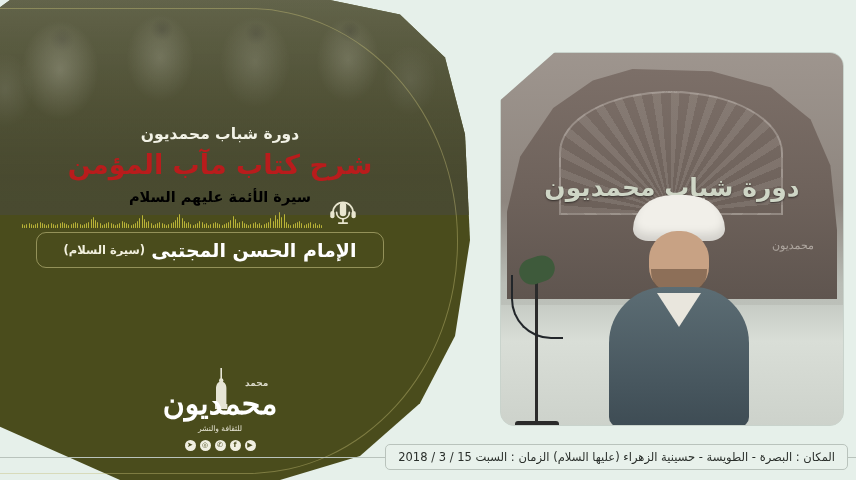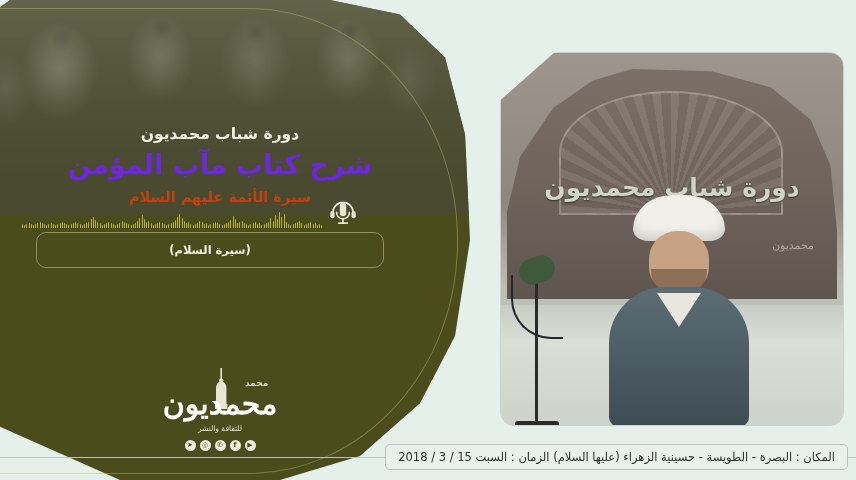--- a/index.html
+++ b/index.html
@@ -107,30 +107,30 @@
     font-weight: 700;
     letter-spacing: .2px;
     color: #f2f2e6;
   }
   .main-title {
     position: absolute;
     top: 148px;
     width: 100%;
     font-size: 27px;
     font-weight: 700;
-    color: #6d28d9;
+    color: #b91c1c;
     line-height: 1.25;
   }
   .sub-title {
     position: absolute;
     top: 189px;
     width: 100%;
     font-size: 14.5px;
     font-weight: 700;
-    color: #c2410c;
+    color: #000000;
     letter-spacing: .2px;
   }
 
   
   .waveform {
     position: absolute;
     top: 206px;
     left: 22px;
     width: 300px;
     height: 22px;
@@ -666,20 +666,21 @@
         <path d="M10 15.5a6 6 0 0 0 12 0"></path>
         <path d="M16 21.5v4"></path>
         <path d="M12 25.5h8"></path>
         <path d="M6.5 15.5a9.5 9.5 0 0 1 19 0"></path>
         <rect x="4" y="14" width="4" height="7" rx="2" fill="currentColor" stroke="none"></rect>
         <rect x="24" y="14" width="4" height="7" rx="2" fill="currentColor" stroke="none"></rect>
       </svg>
     </div>
 
     <div class="badge">
+      <span class="badge-main">الإمام الحسن المجتبى</span>
       <span class="badge-suffix">(سيرة السلام)</span>
     </div>
 
 
 
     <div class="logo">
       <div class="logo-inner">
         <div class="logo-dome">
           <svg viewBox="0 0 30 42" width="30" height="42" fill="currentColor">
             <rect x="13.4" y="0" width="1.6" height="12"></rect>

